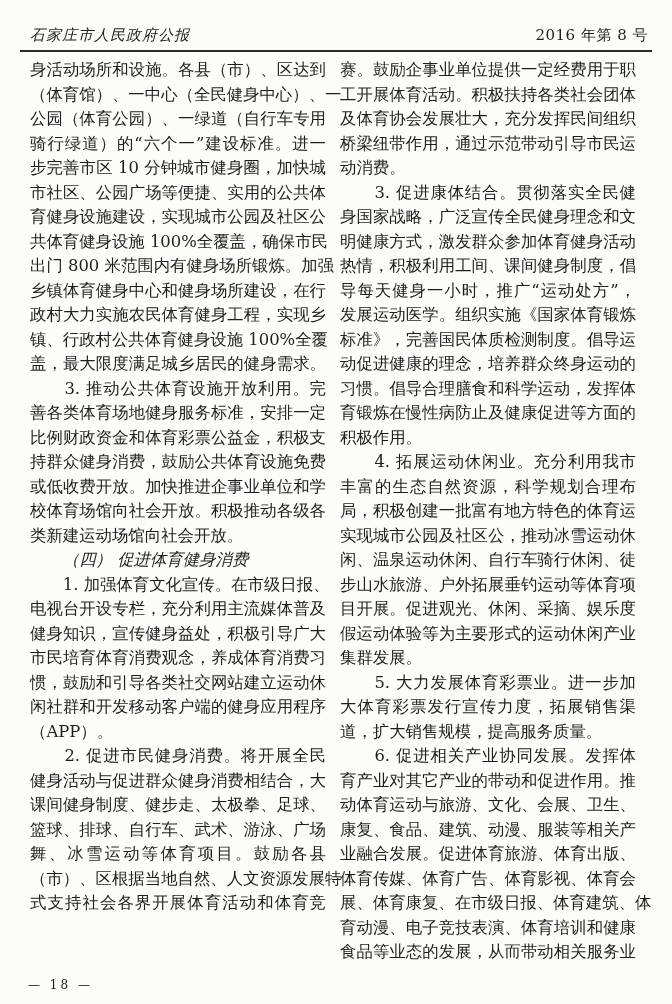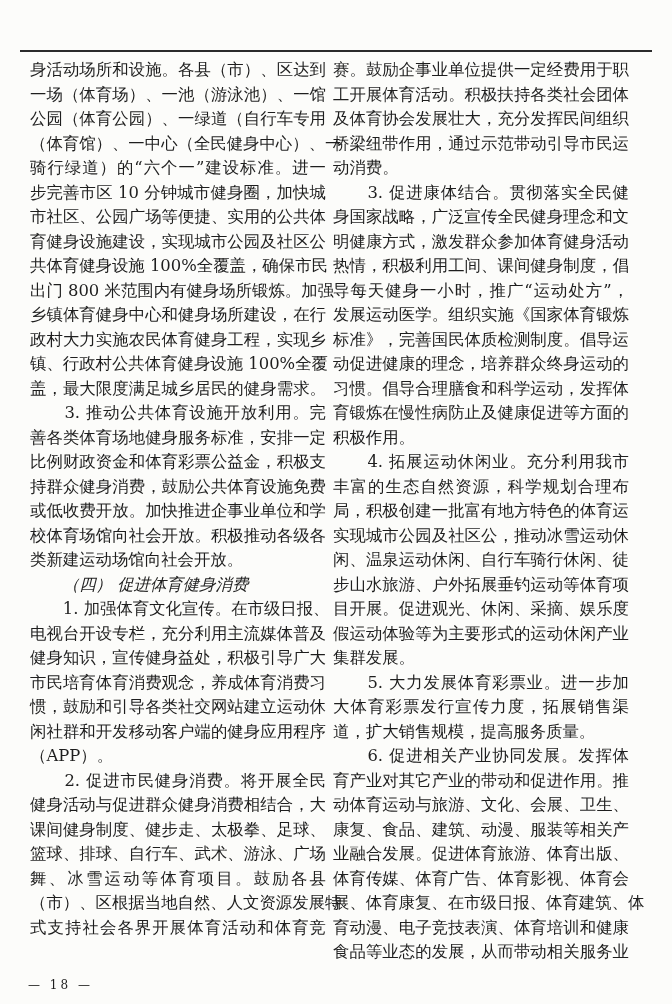--- a/index.html
+++ b/index.html
@@ -36,21 +36,21 @@
     left: 20px;
     width: 632px;
     height: 2px;
     background: #2b2b2b;
   }
   .columns {
     position: absolute;
     top: 58px;
     left: 30px;
     display: flex;
-    gap: 7px;
+    gap: 14px;
   }
   .col { width: 296px; }
   .line {
     height: 24.5px;
     line-height: 24.5px;
     font-size: 16.4px;
     white-space: nowrap;
     text-align: justify;
     text-align-last: justify;
   }
@@ -61,29 +61,32 @@
     left: 28px;
     bottom: 12px;
     font-size: 12px;
     letter-spacing: 3px;
   }
 </style>
 </head>
 <body>
 
 <div class="page">
+  <div class="header">
+    <span class="gazette-title">石家庄市人民政府公报</span>
+    <span class="issue-number">2016 年第 8 号</span>
+  </div>
 
   <div class="rule"></div>
 
   <div class="columns">
     <div class="col">
         <div class="line fill">身活动场所和设施。各县（市）、区达到</div>
-        <div class="line fill">一场（体育场）、一池（游泳池）、一馆</div>
+        <div class="line fill">（体育馆）、一中心（全民健身中心）、一</div>
         <div class="line fill">公园（体育公园）、一绿道（自行车专用</div>
-        <div class="line fill">（体育馆）、一中心（全民健身中心）、一</div>
         <div class="line fill">骑行绿道）的“六个一”建设标准。进一</div>
         <div class="line fill">步完善市区 10 分钟城市健身圈，加快城</div>
         <div class="line fill">市社区、公园广场等便捷、实用的公共体</div>
         <div class="line fill">育健身设施建设，实现城市公园及社区公</div>
         <div class="line fill">共体育健身设施 100%全覆盖，确保市民</div>
         <div class="line fill">出门 800 米范围内有健身场所锻炼。加强</div>
         <div class="line fill">乡镇体育健身中心和健身场所建设，在行</div>
         <div class="line fill">政村大力实施农民体育健身工程，实现乡</div>
         <div class="line fill">镇、行政村公共体育健身设施 100%全覆</div>
         <div class="line fill">盖，最大限度满足城乡居民的健身需求。</div>

